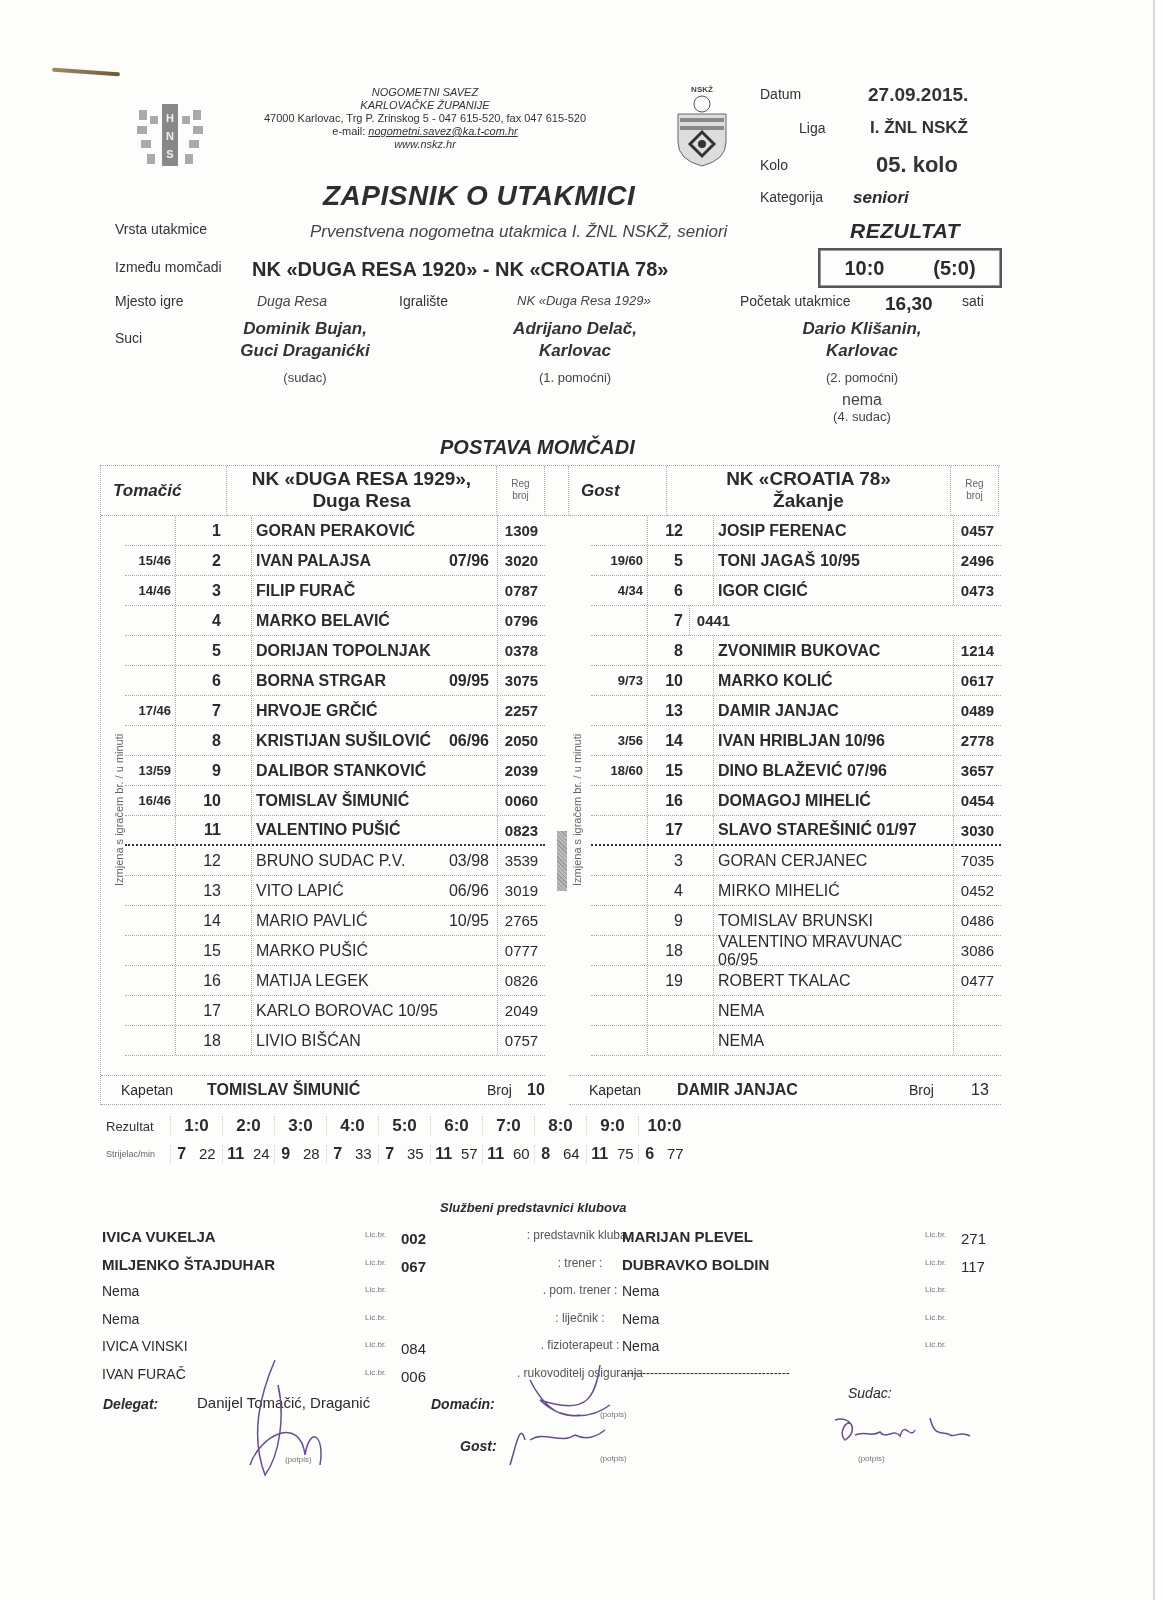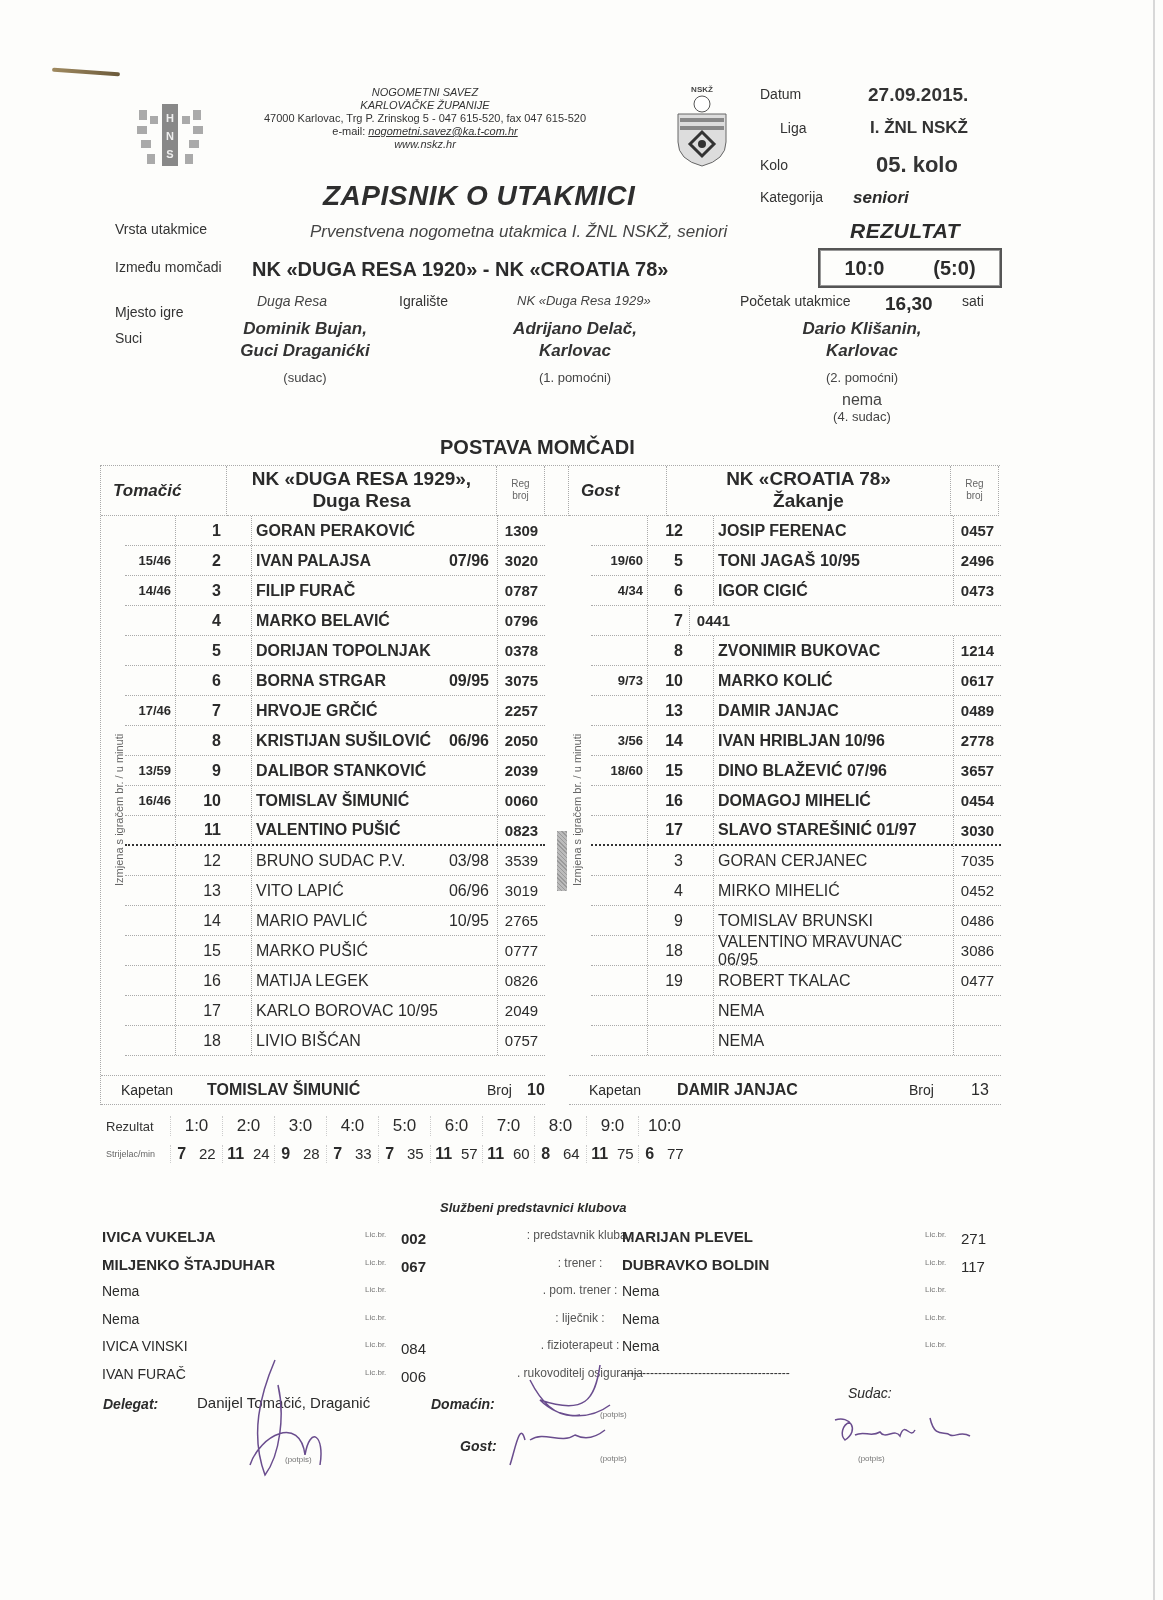--- a/index.html
+++ b/index.html
@@ -20,21 +20,21 @@
   .title { left: 323px; top: 180px; font-size: 28px; font-weight: bold; font-style: italic; color: #2e2e2e; letter-spacing: 0.5px; }
   .kat-val { font-style: italic; font-weight: bold; font-size: 17px; }
   .row-label { font-size: 14px; color: #333; }
   .vrsta { left: 310px; top: 222px; font-style: italic; font-size: 17px; color: #444; }
   .rez-label { left: 850px; top: 219px; font-style: italic; font-weight: bold; font-size: 21px; letter-spacing: 0.5px; }
   .teams { left: 252px; top: 258px; font-weight: bold; font-size: 20px; }
   .rez-box { left: 818px; top: 248px; width: 184px; height: 40px; border: 2px solid #555; box-shadow: inset 0 0 0 1px #999; display: flex; align-items: center; justify-content: space-around; font-size: 20px; font-weight: bold; }
   .small-it { font-style: italic; font-size: 14px; color: #444; }
   .ref-name { font-style: italic; font-weight: bold; font-size: 17px; text-align: center; line-height: 22px; color: #333; }
   .ref-role { font-size: 13px; color: #444; text-align: center; }
-  .postava { left: 440px; top: 436px; font-weight: bold; font-size: 20px; }
+  .postava { left: 440px; top: 436px; font-style: italic; font-weight: bold; font-size: 20px; }
 
   
   .lineup { left: 100px; top: 465px; width: 900px; }
   .th { position: absolute; border-right: 1px dotted #aaa; border-bottom: 1px dotted #aaa; }
   .th-label { font-style: italic; font-weight: bold; font-size: 17px; }
   .th-team { font-weight: bold; font-size: 19px; text-align: center; line-height: 22px; }
   .th-reg { font-size: 10px; text-align: center; color: #666; line-height: 12px; }
   .prow { position: absolute; height: 30px; display: flex; align-items: center; border-bottom: 1px dotted #aaa; }
   .prow.sep { border-bottom: 2px dotted #333; }
   .c-sub { width: 48px; font-size: 13px; font-weight: bold; text-align: right; padding-right: 4px; }
@@ -49,21 +49,21 @@
   .cap-row { position: absolute; top: 609px; height: 30px; display: flex; align-items: center; border-top: 1px dotted #aaa; border-bottom: 1px dotted #aaa; }
   .cap-lbl { font-size: 14px; }
   .cap-name { font-weight: bold; font-size: 16px; }
   .cap-broj { font-size: 14px; }
   .cap-num { font-size: 16px; font-weight: bold; }
 
   
   .score-grid { left: 100px; top: 1112px; }
   .sg-row { display: flex; align-items: center; height: 28px; }
   .sg-lbl { width: 70px; font-size: 13px; color: #333; padding-left: 6px; }
-  .sg-cell { width: 52px; text-align: center; font-weight: normal; font-size: 17px; border-left: 1px dotted #ccc; }
+  .sg-cell { width: 52px; text-align: center; font-weight: bold; font-size: 17px; border-left: 1px dotted #ccc; }
   .sg-pair { width: 52px; display: flex; justify-content: space-around; border-left: 1px dotted #ccc; }
   .sg-pl { font-weight: bold; font-size: 16px; }
   .sg-min { font-size: 15px; }
 
   
   .sluz { left: 440px; top: 1200px; font-style: italic; font-weight: bold; font-size: 13px; }
   .off-row { position: absolute; left: 100px; width: 900px; height: 27px; font-size: 14px; }
   .off-name { position: absolute; left: 2px; }
   .off-name.b { font-weight: bold; font-size: 15px; }
   .lic { position: absolute; font-size: 8px; color: #777; top: 2px; }
@@ -112,41 +112,41 @@
   <circle cx="30" cy="22" r="8" fill="#fff" stroke="#555"></circle>
   <path d="M6 32 H54 V60 Q54 78 30 84 Q6 78 6 60 Z" fill="#ddd" stroke="#666"></path>
   <rect x="8" y="36" width="44" height="4" fill="#888"></rect>
     <rect x="8" y="44" width="44" height="4" fill="#888"></rect>
   <path d="M18 62 L30 50 L42 62 L30 74 Z" fill="none" stroke="#333" stroke-width="3"></path>
   <circle cx="30" cy="62" r="4" fill="#333"></circle>
 </svg>
 
 <div class="abs meta-label" style="left:760px;top:86px">Datum</div>
 <div class="abs meta-val" style="left:868px;top:84px">27.09.2015.</div>
-<div class="abs meta-label" style="left:780px;top:120px">Liga</div>
+<div class="abs meta-label" style="left:799px;top:120px">Liga</div>
 <div class="abs meta-val" style="left:870px;top:118px;font-size:17px">I. ŽNL NSKŽ</div>
 <div class="abs meta-label" style="left:760px;top:157px">Kolo</div>
 <div class="abs meta-val" style="left:876px;top:152px;font-size:22px">05. kolo</div>
 <div class="abs meta-label" style="left:760px;top:189px">Kategorija</div>
 <div class="abs kat-val" style="left:853px;top:188px">seniori</div>
 
 <div class="abs title">ZAPISNIK O UTAKMICI</div>
 
 <div class="abs row-label" style="left:115px;top:221px">Vrsta utakmice</div>
 <div class="abs vrsta">Prvenstvena nogometna utakmica I. ŽNL NSKŽ, seniori</div>
 <div class="abs rez-label">REZULTAT</div>
 
 <div class="abs row-label" style="left:115px;top:259px">Između momčadi</div>
 <div class="abs teams">NK «DUGA RESA 1920»  -  NK «CROATIA 78»</div>
 <div class="abs rez-box">
   <span>10:0</span>
   <span>(5:0)</span>
 </div>
 
-<div class="abs row-label" style="left:115px;top:304px">Mjesto igre</div>
+<div class="abs row-label" style="left:115px;top:293px">Mjesto igre</div>
 <div class="abs small-it" style="left:257px;top:293px">Duga Resa</div>
 <div class="abs row-label" style="left:399px;top:293px">Igralište</div>
 <div class="abs small-it" style="left:517px;top:293px;font-size:13px">NK «Duga Resa 1929»</div>
 <div class="abs row-label" style="left:740px;top:293px">Početak utakmice</div>
 <div class="abs" style="left:885px;top:293px;font-weight:bold;font-size:19px">16,30</div>
 <div class="abs row-label" style="left:962px;top:293px">sati</div>
 
 <div class="abs row-label" style="left:115px;top:330px">Suci</div>
 <div class="abs" style="left:210px;top:318px;width:190px">
   <div class="ref-name">Dominik Bujan,</div>

